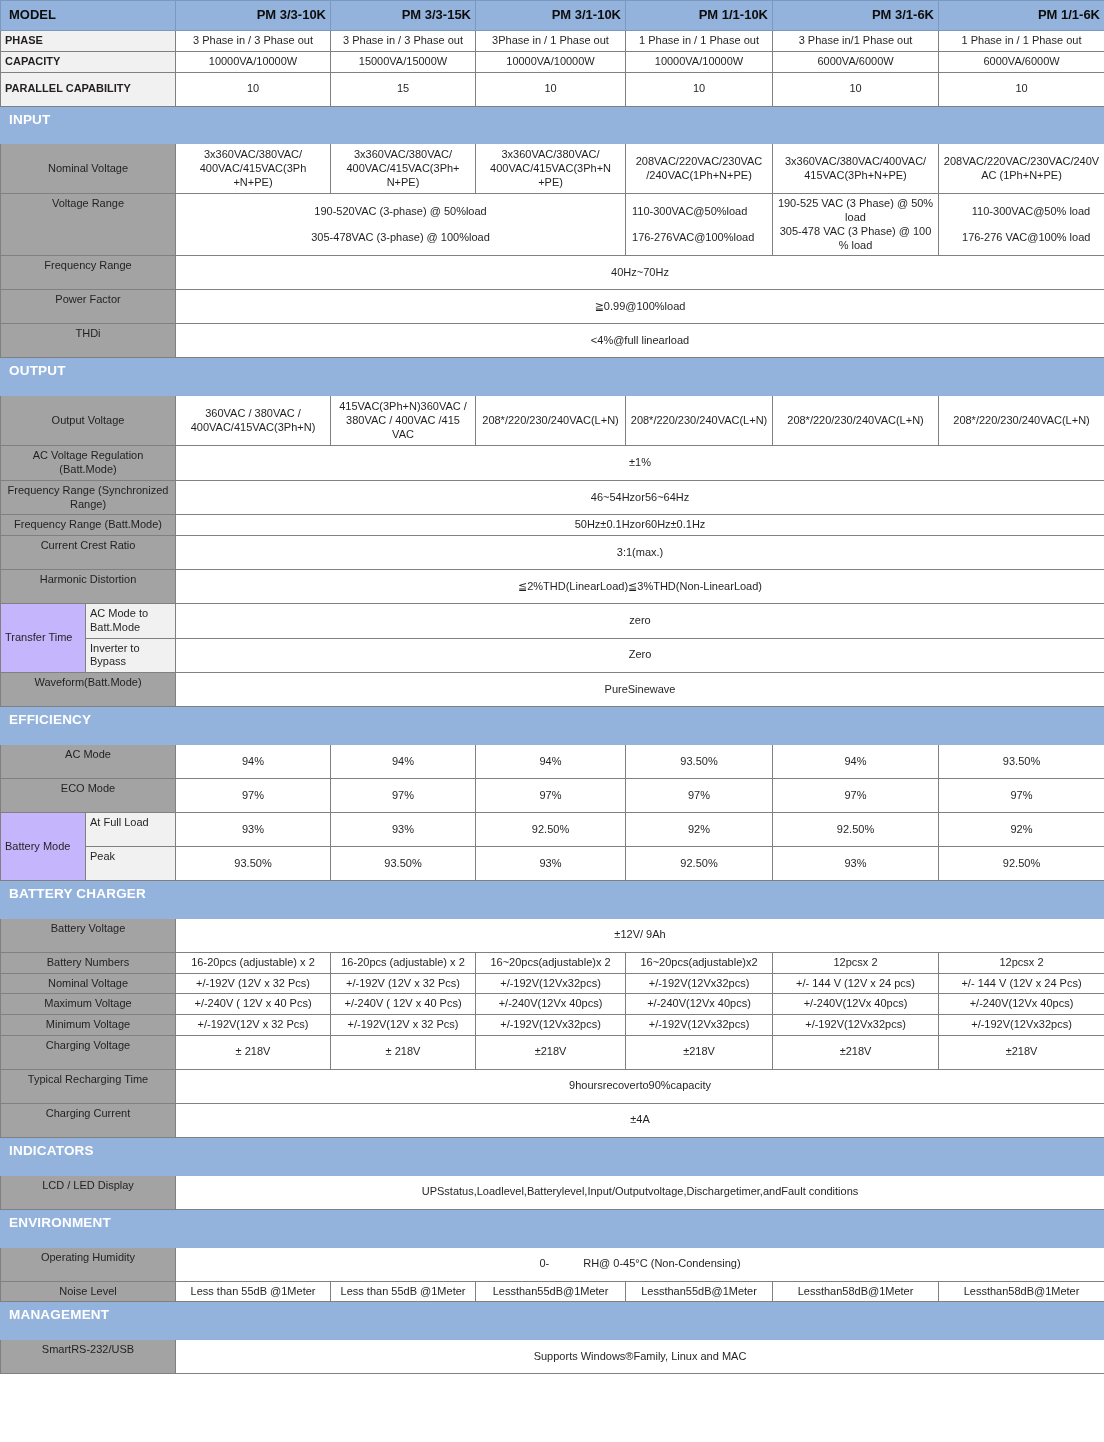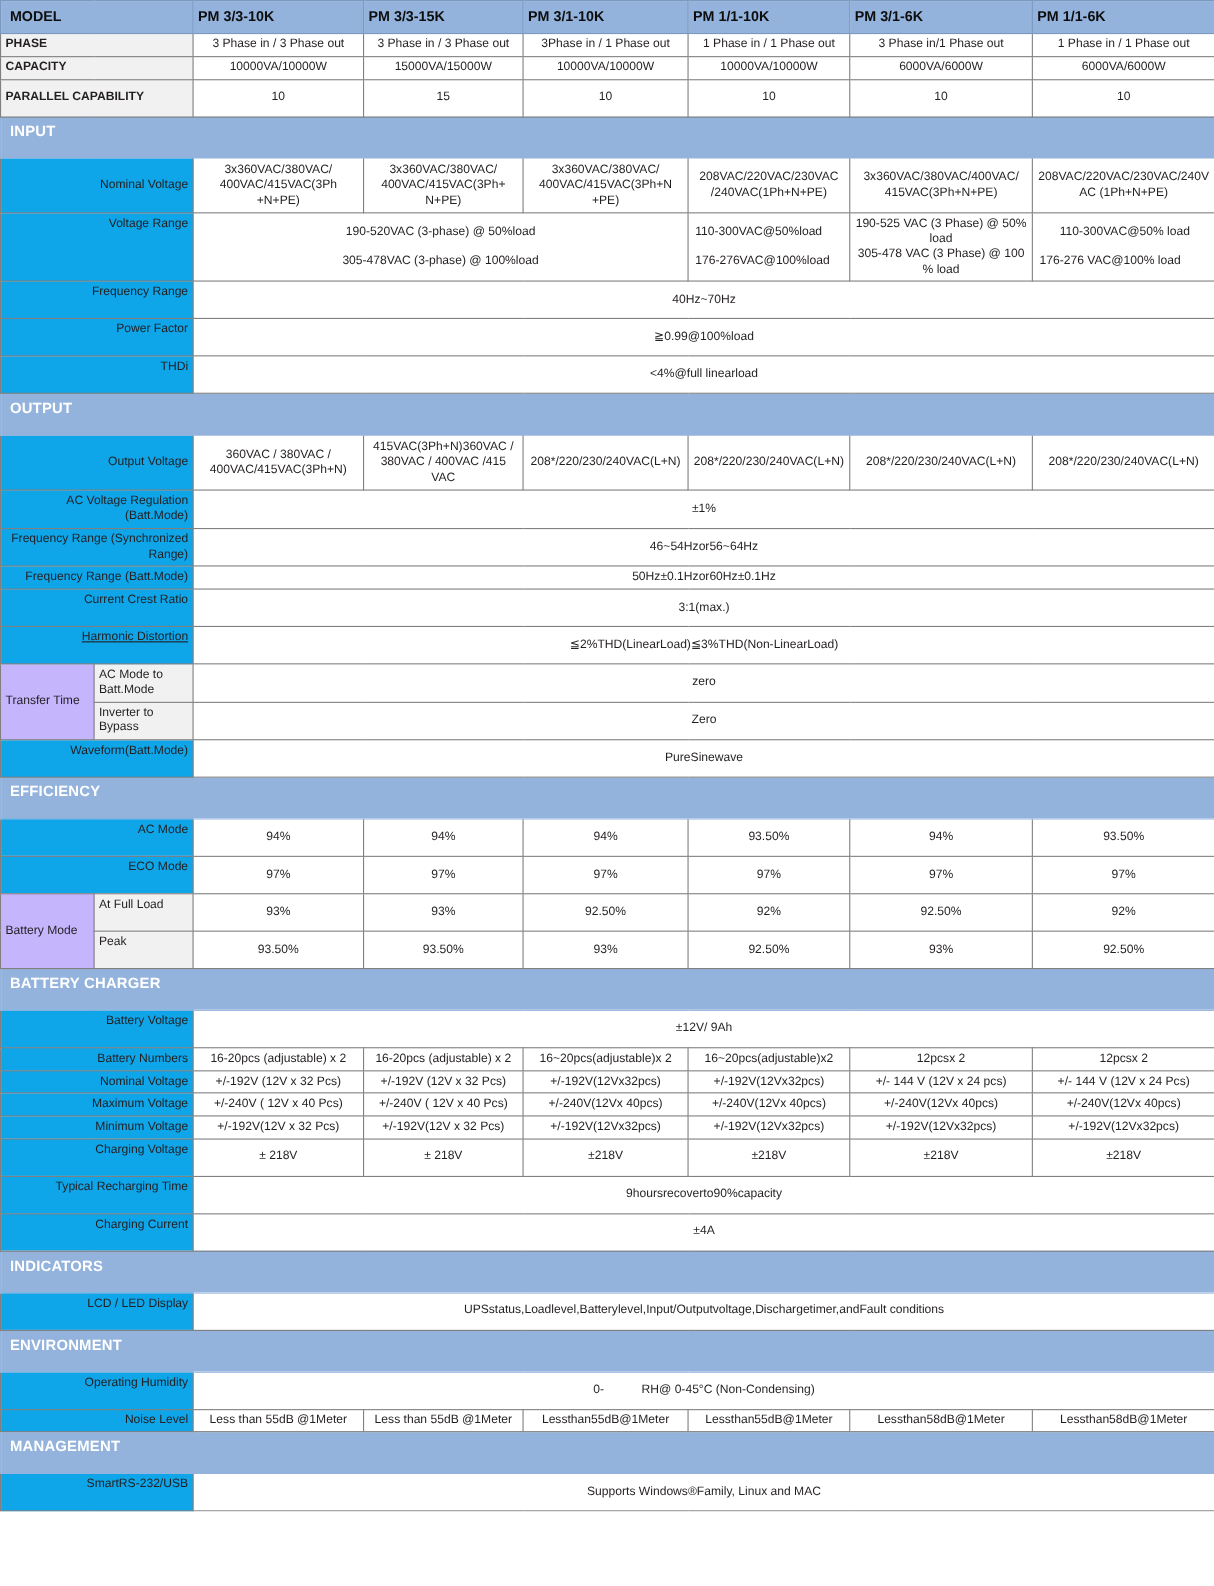--- a/index.html
+++ b/index.html
@@ -37,21 +37,21 @@
   col.c-d4         { width: 147px; }
   col.c-d5         { width: 166px; }
   col.c-d6         { width: 166px; }
 
   
   tr.header-row td {
     background: #93b3dd;
     color: #0d0d0d;
     font-weight: bold;
     font-size: 13px;
-    text-align: left;
+    text-align: right;
     height: 30px;
     padding: 4px;
     border: 1px solid #7b99bf;
   }
   tr.header-row td.model-head {
     text-align: left;
     padding-left: 8px;
   }
 
   
@@ -62,22 +62,22 @@
     font-size: 13.5px;
     text-align: left;
     padding: 5px 4px 15px 8px;
     height: 26px;
     border: 1px solid #93b3dd;
     letter-spacing: .2px;
   }
 
   
   td.label {
-    background: #0ea5e9;
-    text-align: right;
+    background: #a3a3a3;
+    text-align: center;
     padding-left: 6px;
     font-size: 11px;
   }
   td.label-bold {
     background: #f1f1f1;
     text-align: left;
     padding-left: 6px;
     font-weight: bold;
     font-size: 12.5px;
   }
@@ -192,21 +192,21 @@
       </td>
       <td class="val-top" style="text-align:left;padding-left:6px;">
         <span class="stack-line">110-300VAC@50%load</span>
         <span class="gap-line"></span>
         <span class="stack-line">176-276VAC@100%load</span>
       </td>
       <td class="val-top">
         <span class="stack-line">190-525 VAC (3 Phase) @ 50% load</span>
         <span class="stack-line">305-478 VAC (3 Phase) @ 100 % load</span>
       </td>
-      <td class="val-top" style="text-align:left;padding-left:6px;">
+      <td class="val-top" style="text-align:left;padding-left:23px;">
         <span class="stack-line" style="text-align:center;">110-300VAC@50% load</span>
         <span class="gap-line"></span>
         <span class="stack-line">176-276 VAC@100% load</span>
       </td>
     </tr>
 
     <tr>
       <td class="label" colspan="2" style="vertical-align:top;">Frequency Range</td>
       <td class="val-top tall" colspan="6">40Hz~70Hz</td>
     </tr>
@@ -249,21 +249,21 @@
       <td class="label" colspan="2">Frequency Range (Batt.Mode)</td>
       <td class="val-top" colspan="6">50Hz±0.1Hzor60Hz±0.1Hz</td>
     </tr>
 
     <tr>
       <td class="label" colspan="2" style="vertical-align:top;">Current Crest Ratio</td>
       <td class="val-top tall" colspan="6">3:1(max.)</td>
     </tr>
 
     <tr>
-      <td class="label" colspan="2" style="vertical-align:top;text-decoration:underline;">Harmonic Distortion</td>
+      <td class="label" colspan="2" style="vertical-align:top;">Harmonic Distortion</td>
       <td class="val-top tall" colspan="6">≦2%THD(LinearLoad)≦3%THD(Non-LinearLoad)</td>
     </tr>
 
     <tr>
       <td class="label-vb" rowspan="2">Transfer Time</td>
       <td class="sublabel">AC Mode to Batt.Mode</td>
       <td class="val-top" colspan="6">zero</td>
     </tr>
 
     <tr>

